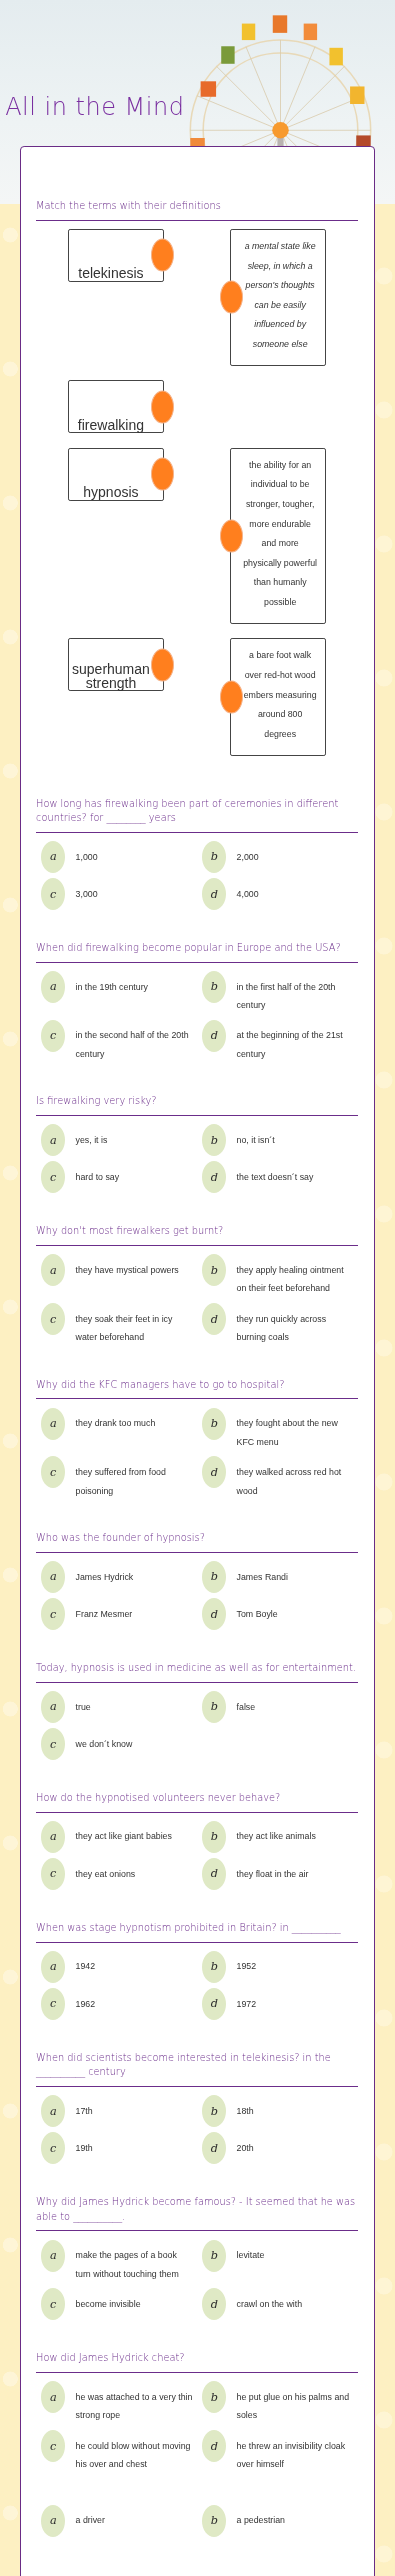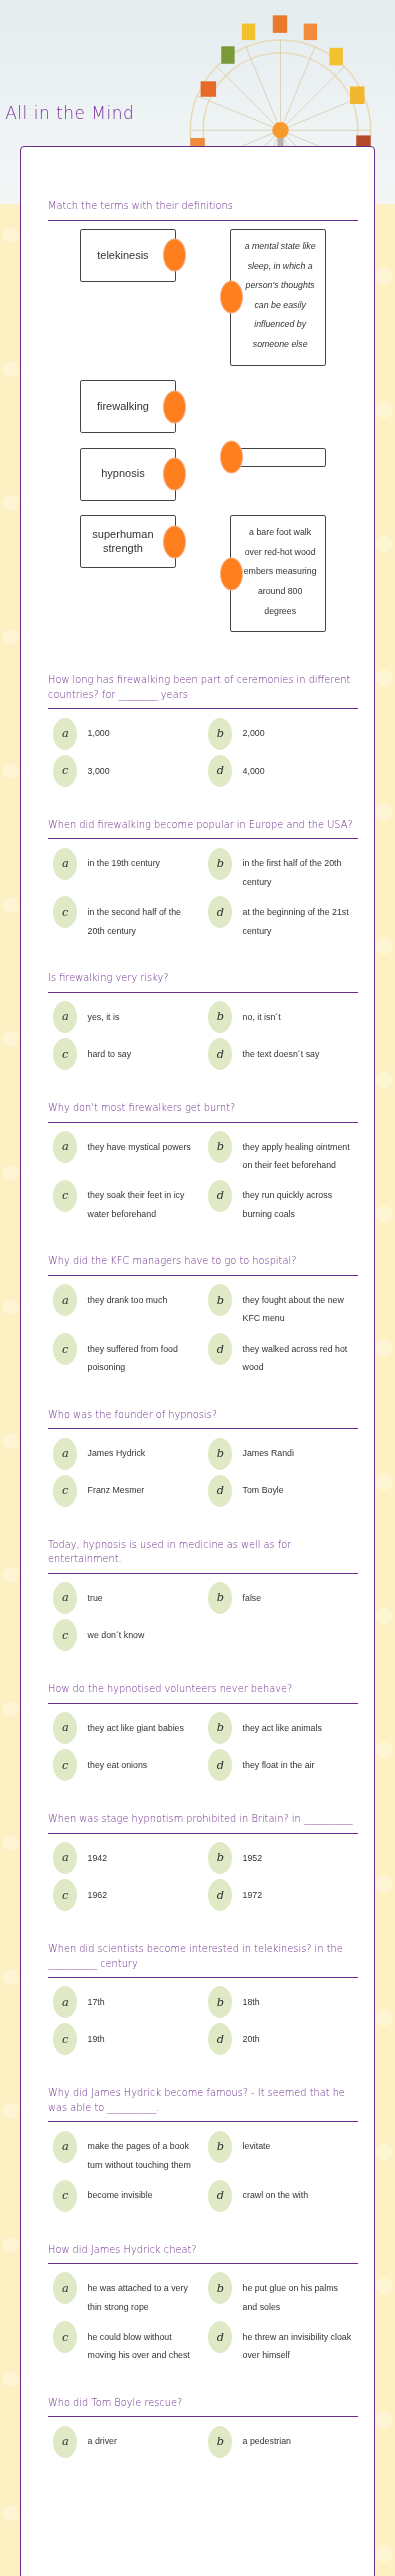--- a/index.html
+++ b/index.html
@@ -18,44 +18,44 @@
   }
   .bg-pattern {
     position: absolute; left: 0; top: 204px; width: 396px; bottom: 0;
     background:
       radial-gradient(circle at 10.3px 31px, rgba(255,255,255,0.35) 0 7.2px, transparent 7.7px),
       radial-gradient(circle at 384px 72px, rgba(255,255,255,0.3) 0 8.2px, transparent 8.8px);
     background-size: 396px 134px;
   }
   .wheel { position: absolute; left: 180px; top: 4.1px; width: 201px; height: 201px; }
   .page-title {
-    position: absolute; left: 5.2px; top: 103px;
+    position: absolute; left: 5.2px; top: 93px;
     font-family: "DejaVu Sans", sans-serif; font-weight: 300;
-    font-size: 17px; letter-spacing: 0.5px; color: #7a2fa0;
+    font-size: 24px; letter-spacing: 0.5px; color: #7a2fa0;
     font-style: normal;
   }
   .card {
     position: absolute; left: 19.6px; top: 146px; width: 355px; height: 3460px;
     background: #fff; border: 1.5px solid #6a2c86; border-radius: 4.1px;
     box-shadow: 0 1.5px 0 #5b2574;
     padding: 52px 15.5px 20.6px 15.5px;
   }
-  .section { margin-bottom: 31px; margin-left: 12px; }
+  .section { margin-bottom: 31px; }
   .q-title {
     font-family: "DejaVu Sans", sans-serif; font-size: 9.8px; color: #6b2d8a;
     line-height: 14.4px; font-weight: 300; padding-bottom: 6.2px;
     border-bottom: 0.8px solid #6b2d8a; margin-bottom: 8.2px;
   }
   
   .match-rows { position: relative; }
   .match-row { display: flex; justify-content: space-between; align-items: flex-start; margin-bottom: 14.4px; padding: 0 32px; }
   .term {
     width: 96px; height: 53px; border: 0.5px solid #444; border-radius: 2.1px;
-    display: flex; align-items: center; justify-content: center; text-align: center;
-    font-size: 11px; line-height: 13.4px; position: relative; padding: 0 15.5px 0 5.2px;
+    display: flex; align-items: flex-end; justify-content: center; text-align: center;
+    font-size: 14px; line-height: 13.4px; position: relative; padding: 0 15.5px 0 5.2px;
   }
   .def {
     width: 96px; border: 0.5px solid #444; border-radius: 2.1px;
     text-align: center; font-size: 8.8px; line-height: 19.6px; padding: 7.2px 6.2px 10.3px 10.3px; position: relative;
   }
   .dot {
     position: absolute; width: 23px; height: 33px; border-radius: 50%;
     background: #ff7f1e; border: 0.8px solid #f5b38a;
   }
   .term .dot { right: -11.3px; top: 50%; transform: translateY(-50%); }
@@ -125,21 +125,21 @@
         <div class="term">
             <span>firewalking</span>
             <span class="dot"></span>
           </div>
       </div>
       <div class="match-row">
         <div class="term">
             <span>hypnosis</span>
             <span class="dot"></span>
           </div>
-        <div class="def"><span class="dot"></span></div>
+        <div class="def"><span>the ability for an individual to be stronger, tougher, more endurable and more physically powerful than humanly possible</span><span class="dot"></span></div>
       </div>
       <div class="match-row">
         <div class="term">
             <span>superhuman strength</span>
             <span class="dot"></span>
           </div>
         <div class="def"><span>a bare foot walk over red-hot wood embers measuring around 800 degrees</span><span class="dot"></span></div>
       </div>
     </div>
   </div>
@@ -387,21 +387,20 @@
             <span class="badge">c</span>
             <span class="opt-text">he could blow without moving his over and chest</span>
           </div>
           <div class="opt">
             <span class="badge">d</span>
             <span class="opt-text">he threw an invisibility cloak over himself</span>
           </div>
         </div>
       </div>
       <div class="section">
-        <div class="q-title">Who did Tom Boyle rescue?</div>
         <div class="options">
           <div class="opt">
             <span class="badge">a</span>
             <span class="opt-text">a driver</span>
           </div>
           <div class="opt">
             <span class="badge">b</span>
             <span class="opt-text">a pedestrian</span>
           </div>
         </div>

